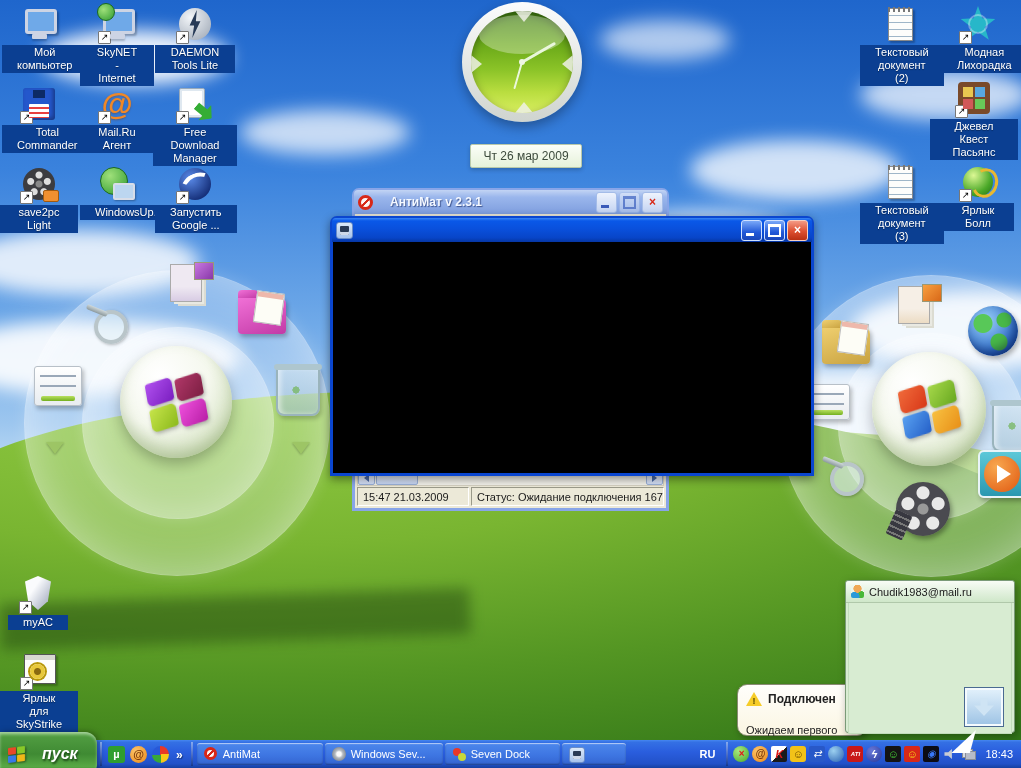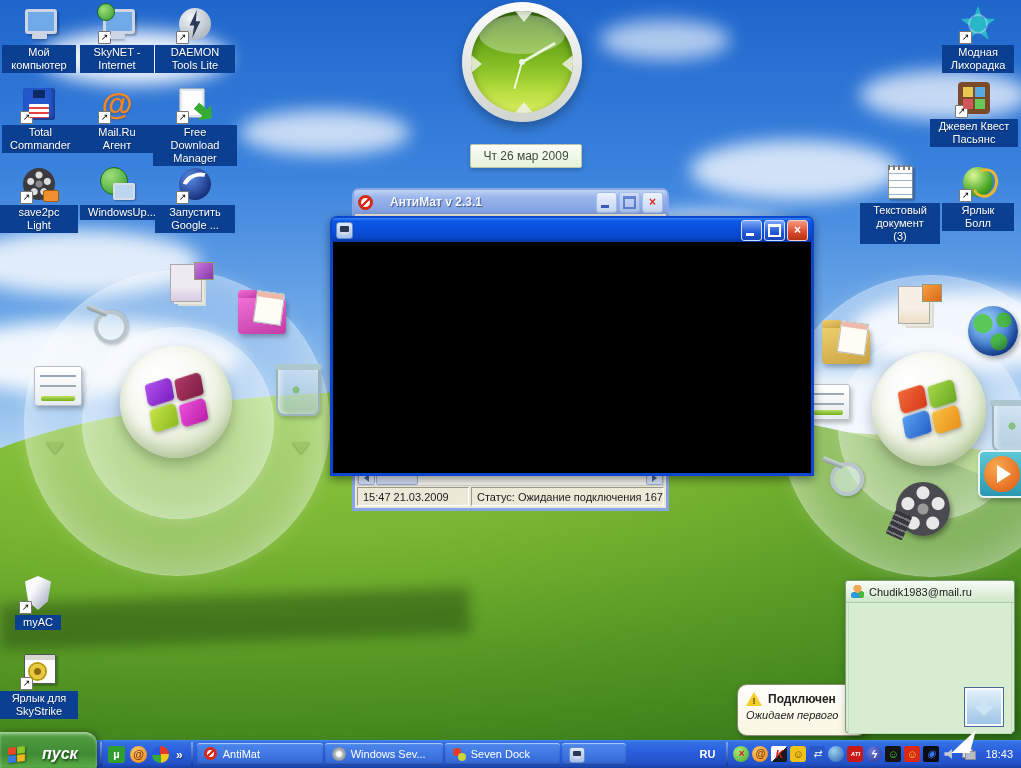--- a/index.html
+++ b/index.html
@@ -12,21 +12,21 @@
   .grass{position:absolute;left:-70px;right:-70px;top:390px;bottom:0;
     background:radial-gradient(140% 130% at 26% 0%, #93cc45 0%, #79b531 32%, #549623 58%, #2e7317 88%, #1d5a0f 100%);
     border-radius:48% 62% 0 0/130px 210px;}
   .band{position:absolute;left:0;top:596px;width:46%;height:46px;background:rgba(15,45,8,.38);filter:blur(7px);transform:rotate(-2deg);}
   
   .dicon{position:absolute;text-align:center;cursor:default;z-index:10;}
   .gi{width:36px;height:36px;margin:0 auto;position:relative;}
   .glyphchar{position:absolute;inset:0;display:flex;align-items:center;justify-content:center;}
   .sc{position:absolute;left:-1px;bottom:-2px;width:11px;height:11px;background:#fff;border:1px solid #777;
     font-size:9px;line-height:10px;color:#000;border-radius:1px;}
-  .dlabel{display:inline-block;background:#0b3f92;color:#fff;font-size:11px;line-height:13px;padding:1px 8px;margin-top:3px;text-shadow:0 1px 1px rgba(0,0,0,.4);}
+  .dlabel{display:inline-block;background:#0b3f92;color:#fff;font-size:11px;line-height:13px;padding:1px 15px;margin-top:3px;text-shadow:0 1px 1px rgba(0,0,0,.4);}
   
   .gi.my-computer::before,.gi.network-pc::before{content:"";position:absolute;left:4px;top:3px;width:26px;height:19px;background:#6fa9e8;border:3px solid #cdd4e4;border-radius:3px;box-shadow:2px 2px 2px rgba(0,0,0,.25);}
   .gi.my-computer::after,.gi.network-pc::after{content:"";position:absolute;left:11px;top:28px;width:15px;height:5px;background:#cdd4e4;border-radius:1px;box-shadow:0 2px 2px rgba(0,0,0,.2);}
   .gi.network-pc .xtra{position:absolute;left:-2px;top:-3px;width:16px;height:16px;border-radius:50%;background:radial-gradient(circle at 35% 35%,#9fe07a,#2f9a2f);border:1px solid #1c6a1c;}
   .gi.daemon-tools::before{content:"";position:absolute;inset:2px;border-radius:50%;background:radial-gradient(circle at 35% 30%,#f2f5f8,#9aa4b2);}
   .gi.daemon-tools::after{content:"";position:absolute;left:9px;top:4px;width:18px;height:28px;background:#273a56;
     clip-path:polygon(60% 0,20% 55%,45% 55%,35% 100%,80% 40%,55% 40%);}
   .gi.floppy::before{content:"";position:absolute;inset:2px;background:#2457cc;border-radius:3px;box-shadow:inset -2px -2px 4px rgba(0,0,0,.35);}
   .gi.floppy::after{content:"";position:absolute;left:8px;bottom:4px;width:20px;height:14px;background:repeating-linear-gradient(180deg,#fff 0 3px,#e84040 3px 5px);border-radius:1px;}
   .gi.floppy .xtra{position:absolute;left:12px;top:4px;width:12px;height:8px;background:#0d2a66;}
@@ -167,21 +167,21 @@
   .scell{border:1px solid;border-color:#9a9a8a #fff #fff #9a9a8a;display:flex;align-items:center;padding:0 5px;white-space:nowrap;}
   .scell.c1{width:100px;flex:none;}
   .scell.c2{flex:1;margin-left:2px;overflow:hidden;}
   
   .balloon{position:absolute;left:737px;top:684px;width:130px;height:52px;background:linear-gradient(180deg,#fffefb,#fbf6e2);
     border:1px solid #8a8a74;border-radius:10px;z-index:35;box-shadow:2px 3px 6px rgba(0,0,0,.3);padding:7px 8px;box-sizing:border-box;font-size:11px;color:#222;}
   .brow{display:flex;align-items:center;gap:6px;}
   .warn{width:16px;height:14px;background:#f6cc28;clip-path:polygon(50% 0,100% 100%,0 100%);display:flex;align-items:flex-end;justify-content:center;
     font-size:9px;font-weight:bold;color:#5a4a00;filter:drop-shadow(0 1px 0 #b8961e);}
   .btitle{font-weight:bold;font-size:12px;white-space:nowrap;}
-  .bline2{margin-top:3px;white-space:nowrap;font-style:italic;}
+  .bline2{margin-top:18px;white-space:nowrap;}
   .mailpop{position:absolute;left:845px;top:580px;width:170px;height:153px;z-index:40;background:#d8ecd2;border:1px solid #7a9a78;border-radius:3px;
     box-shadow:2px 3px 8px rgba(0,0,0,.35);box-sizing:border-box;}
   .mp-head{height:21px;display:flex;align-items:center;gap:5px;padding:0 5px;background:linear-gradient(180deg,#f8fcf6,#cfe7c9);border-bottom:1px solid #b0c8aa;border-radius:3px 3px 0 0;}
   .avatar{width:13px;height:13px;border-radius:2px;background:
     radial-gradient(circle at 50% 28%,#f0a855 0 34%,transparent 38%),
     radial-gradient(circle at 30% 88%,#2a9ad8 0 30%,transparent 34%),
     radial-gradient(circle at 68% 88%,#48b838 0 38%,transparent 42%),#eef6ea;}
   .mp-acct{font-size:11px;color:#1a1a1a;white-space:nowrap;}
   .mp-body{position:relative;height:130px;margin:0 2px 2px;background:#d8ecd2;border:1px solid #c2dcbc;border-top:none;}
   .mp-msg{padding:10px 8px;font-size:11px;line-height:16px;color:#77776a;}
@@ -367,20 +367,24 @@
   <div class="dicon" style="left:80px;top:166px;width:74px;">
     <div class="gi windows-update"></div>
     <div class="dlabel">WindowsUp...</div>
   </div>
   <div class="dicon" style="left:155px;top:166px;width:80px;">
     <div class="gi google-earth">
         <span class="sc">↗</span>
       </div>
     <div class="dlabel">Запустить Google ...</div>
   </div>
+  <div class="dicon" style="left:860px;top:6px;width:80px;">
+    <div class="gi notepad"></div>
+    <div class="dlabel">Текстовый документ (2)</div>
+  </div>
   <div class="dicon" style="left:942px;top:6px;width:72px;">
     <div class="gi star-button">
         <span class="sc">↗</span>
       </div>
     <div class="dlabel">Модная Лихорадка</div>
   </div>
   <div class="dicon" style="left:930px;top:80px;width:88px;">
     <div class="gi jewel-quest">
         <span class="sc">↗</span>
       </div>

